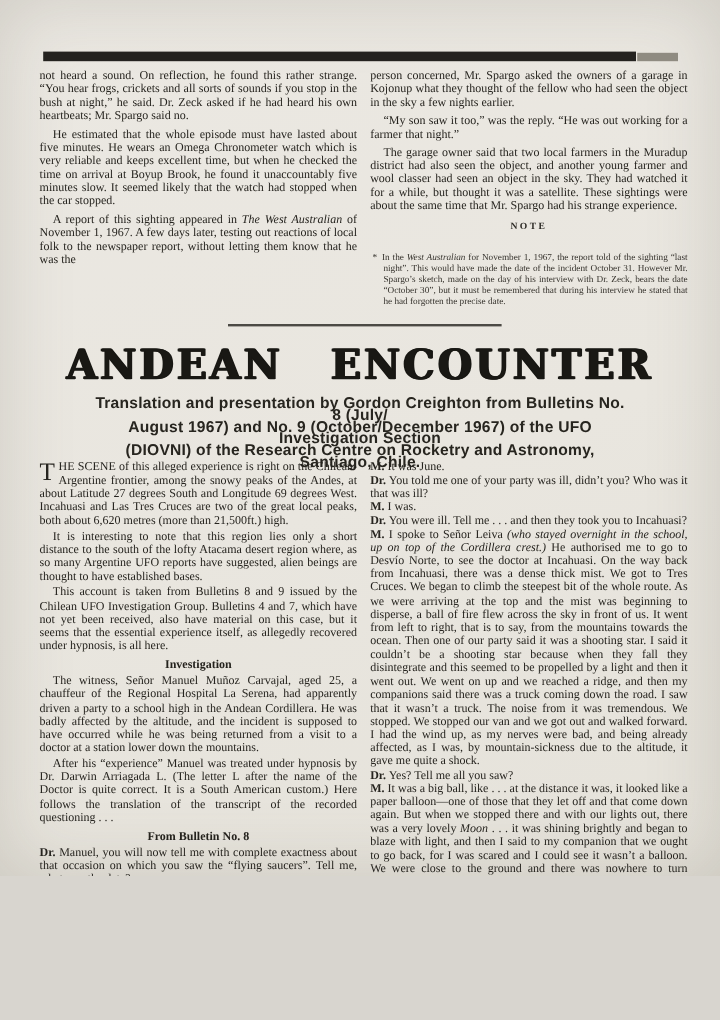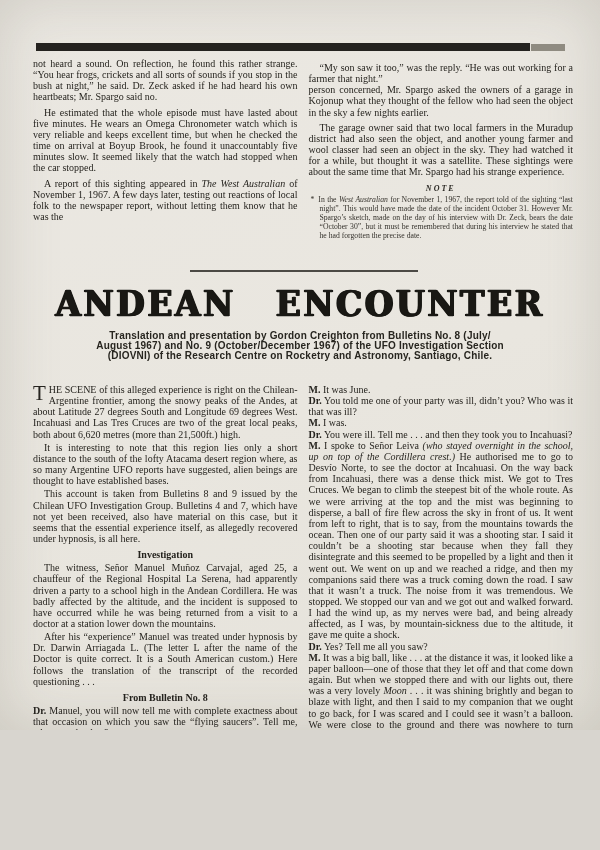--- a/index.html
+++ b/index.html
@@ -14,35 +14,35 @@
   .cols{position:absolute;left:33px;width:540px;display:flex;gap:11px;}
   .sec-a{top:58px;}
   .main{top:384px;}
   .col{flex:1 1 0;min-width:0;}
   .bt{font-size:10px;line-height:11.15px;text-align:justify;margin:0;color:#26241f;}
   .ind{text-indent:11px;}
   .mt4{margin-top:4px;}
   .mt2{margin-top:2px;}
   i{}
   b.spk{font-weight:bold;}
-  .note-heading{margin:6px 0 2px;text-align:center;font-weight:bold;font-size:8px;letter-spacing:2px;color:#2c2a25;font-style:italic;}
+  .note-heading{margin:6px 0 17px;text-align:center;font-weight:bold;font-size:8px;letter-spacing:2px;color:#2c2a25;}
   .note-text{font-size:7.7px;line-height:9.2px;text-align:justify;margin:0;padding-left:11px;text-indent:-9px;color:#34312b;}
   .note-text .star{padding-right:4px;}
   .divider{position:absolute;top:270px;left:190px;width:228px;height:1.5px;background:#4c4a45;}
   .title{
     position:absolute;top:283px;left:0;width:100%;margin:0;text-align:center;
     font-family:"DejaVu Serif",serif;font-weight:bold;font-size:33px;
     letter-spacing:2.5px;word-spacing:26px;color:#191814;
     text-shadow:0.9px 0 0 #191814,-0.9px 0 0 #191814;
     -webkit-text-stroke:0.4px #191814;
     transform:scaleY(1.05);transform-origin:top center;
   }
   .subtitle{
     position:absolute;top:331px;left:78px;width:444px;text-align:center;
-    font-family:"Liberation Sans",sans-serif;font-weight:bold;font-size:10px;
+    font-family:"Liberation Sans",sans-serif;font-weight:bold;font-size:13px;
     line-height:9.8px;letter-spacing:.2px;color:#27251f;
   }
   .dropcap{float:left;font-size:21px;line-height:17px;margin:1px 3px 0 0;}
   .sub-heading{margin:5px 0 2px;text-align:center;font-weight:bold;font-size:10px;color:#24221d;}
   .hand-u{border-bottom:1.3px solid #4f4c44;}
   .margin-mark{
     position:absolute;top:764px;left:585px;font-size:12px;color:#8b867c;
     font-family:"DejaVu Serif",serif;transform:rotate(4deg);
   }
 </style>
@@ -54,22 +54,22 @@
   <div class="topbar"></div>
   <div class="topbar-end"></div>
 
   <div class="cols sec-a">
     <div class="col">
       <p class="bt"><span>not heard a sound. On reflection, he found this rather strange. “You hear frogs, crickets and all sorts of sounds if you stop in the bush at night,” he said. Dr. Zeck asked if he had heard his own heartbeats; Mr. Spargo said no.</span></p>
       <p class="bt mt4 ind"><span>He estimated that the whole episode must have lasted about five minutes. He wears an Omega Chronometer watch which is very reliable and keeps excellent time, but when he checked the time on arrival at Boyup Brook, he found it unaccountably five minutes slow. It seemed likely that the watch had stopped when the car stopped.</span></p>
       <p class="bt mt4 ind"><span>A report of this sighting appeared in </span><i>The West Australian</i><span> of November 1, 1967. A few days later, testing out reactions of local folk to the newspaper report, without letting them know that he was the</span></p>
     </div>
     <div class="col">
+      <p class="bt"><span>person concerned, Mr. Spargo asked the owners of a garage in Kojonup what they thought of the fellow who had seen the object in the sky a few nights earlier.</span></p>
       <p class="bt mt4 ind"><span>“My son saw it too,” was the reply. “He was out working for a farmer that night.”</span></p>
-      <p class="bt"><span>person concerned, Mr. Spargo asked the owners of a garage in Kojonup what they thought of the fellow who had seen the object in the sky a few nights earlier.</span></p>
       <p class="bt mt4 ind"><span>The garage owner said that two local farmers in the Muradup district had also seen the object, and another young farmer and wool classer had seen an object in the sky. They had watched it for a while, but thought it was a satellite. These sightings were about the same time that Mr. Spargo had his strange experience.</span></p>
       <p class="note-heading">NOTE</p>
       <p class="note-text"><span class="star">*</span><span>In the </span><i>West Australian</i><span> for November 1, 1967, the report told of the sighting “last night”. This would have made the date of the incident October 31. However Mr. Spargo’s sketch, made on the day of his interview with Dr. Zeck, bears the date “October 30”, but it must be remembered that during his interview he stated that he had forgotten the precise date.</span></p>
     </div>
   </div>
 
   <div class="divider"></div>
 
   <h1 class="title">ANDEAN ENCOUNTER</h1>
 

